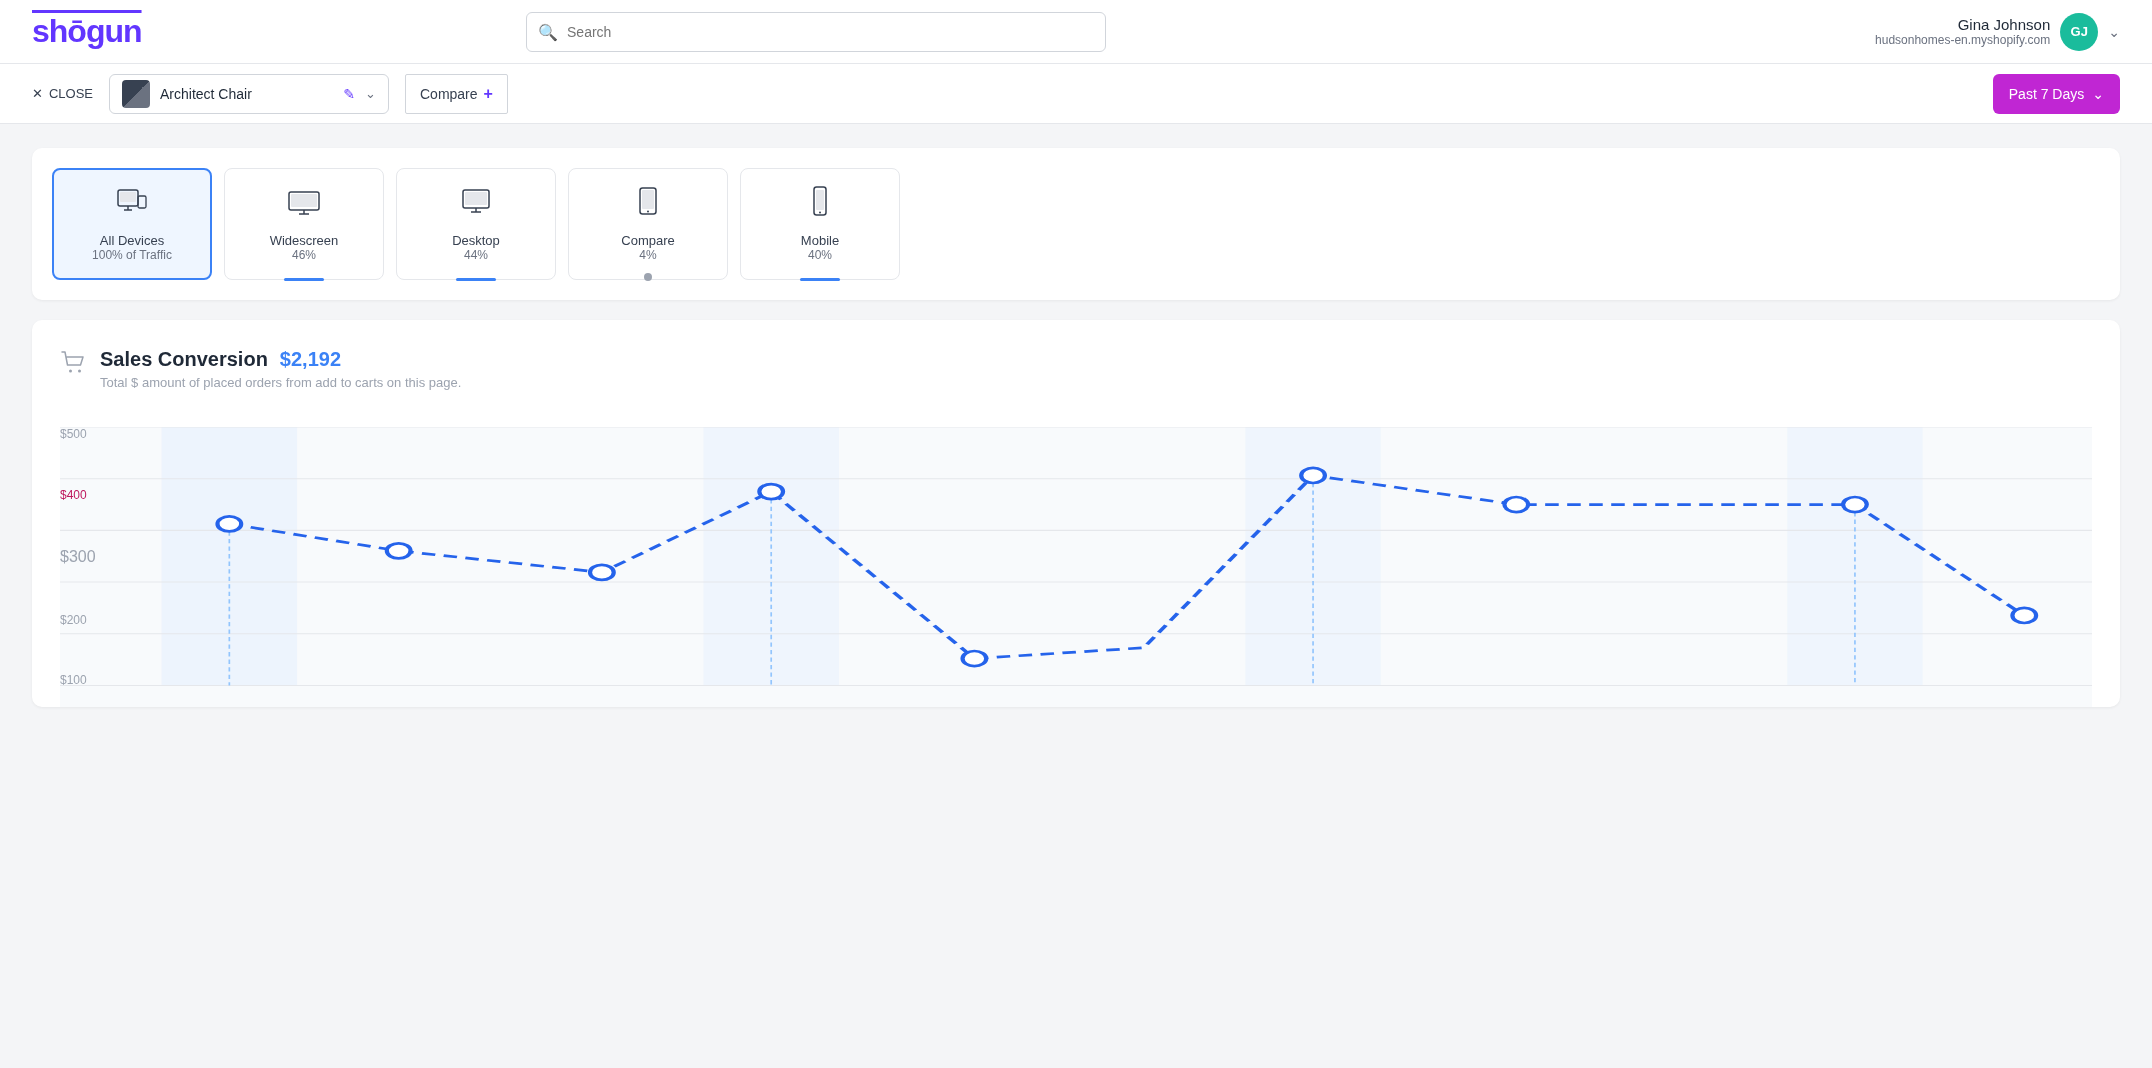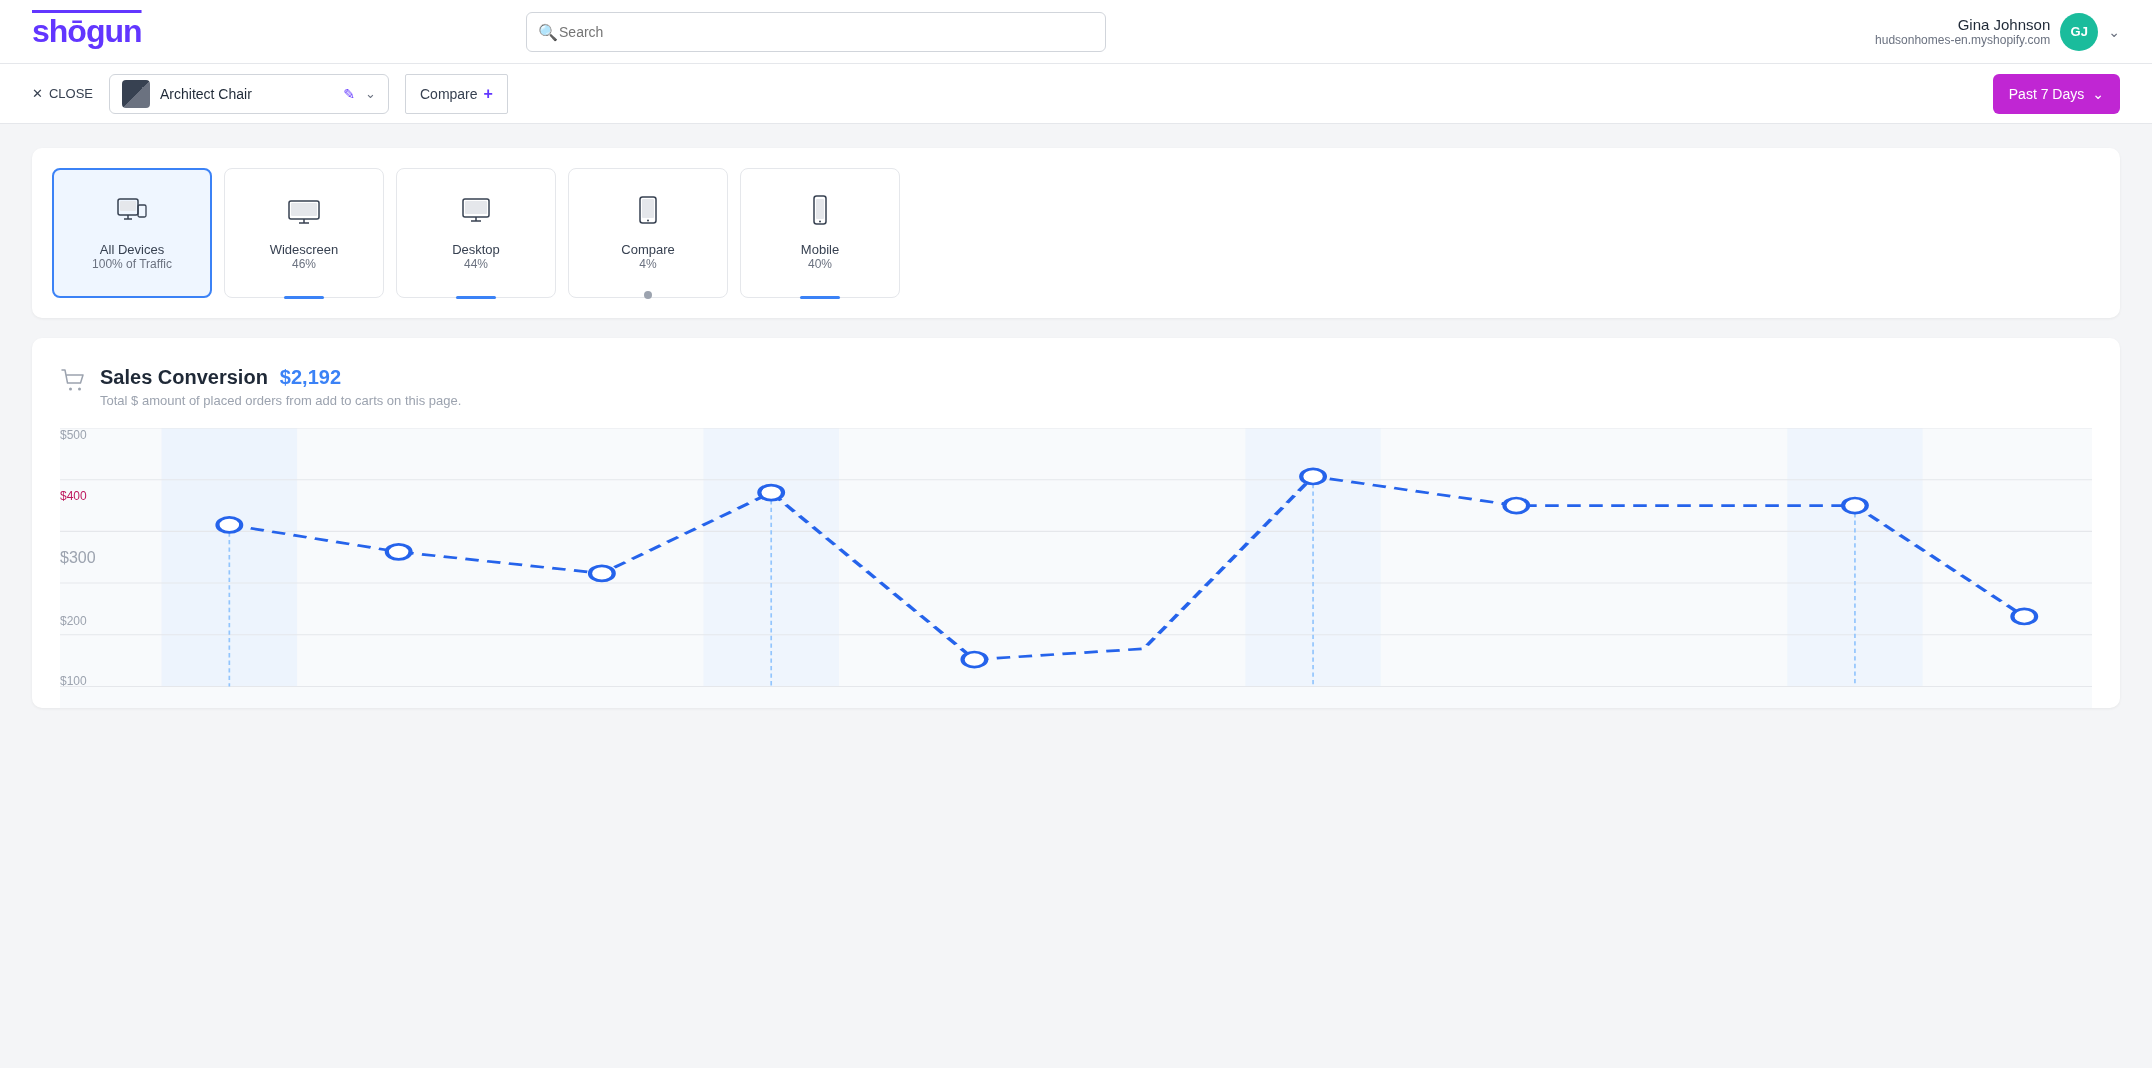--- a/index.html
+++ b/index.html
@@ -26,21 +26,21 @@
     .search-bar {
       flex: 1;
       max-width: 580px;
       margin: 0 auto;
     }
     .search-bar input {
       width: 100%;
       height: 40px;
       border: 1.5px solid #d1d5db;
       border-radius: 6px;
-      padding: 0 16px 0 32px;
+      padding: 0 16px 0 40px;
       font-size: 14px;
       color: #374151;
       background: #fff;
       outline: none;
     }
     .search-wrapper {
       position: relative;
     }
     .search-icon-inner {
       position: absolute;
@@ -198,21 +198,21 @@
       display: flex;
       gap: 12px;
     }
     .device-tab {
       display: flex;
       flex-direction: column;
       align-items: center;
       justify-content: center;
       border: 1.5px solid #e5e7eb;
       border-radius: 8px;
-      padding: 25px 24px;
+      padding: 16px 24px;
       cursor: pointer;
       min-width: 160px;
       position: relative;
       background: #fff;
     }
     .device-tab.active {
       border: 2px solid #3b82f6;
       background: #eff6ff;
     }
     .device-tab .device-icon {
@@ -286,21 +286,21 @@
       color: #3b82f6;
     }
     .card-subtitle {
       font-size: 13px;
       color: #9ca3af;
       margin-top: 4px;
     }
 
     
     .chart-area {
-      margin-top: 20px;
+      margin-top: 37px;
       position: relative;
       height: 280px;
     }
     .chart-svg {
       width: 100%;
       height: 100%;
     }
   </style>
 </head>
 <body>

